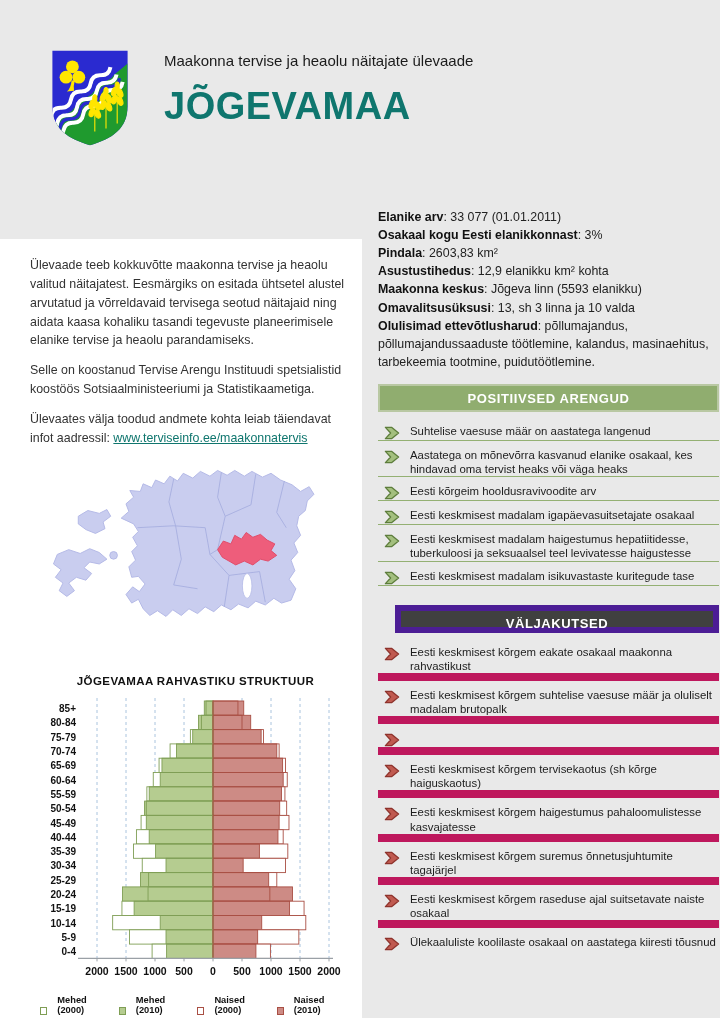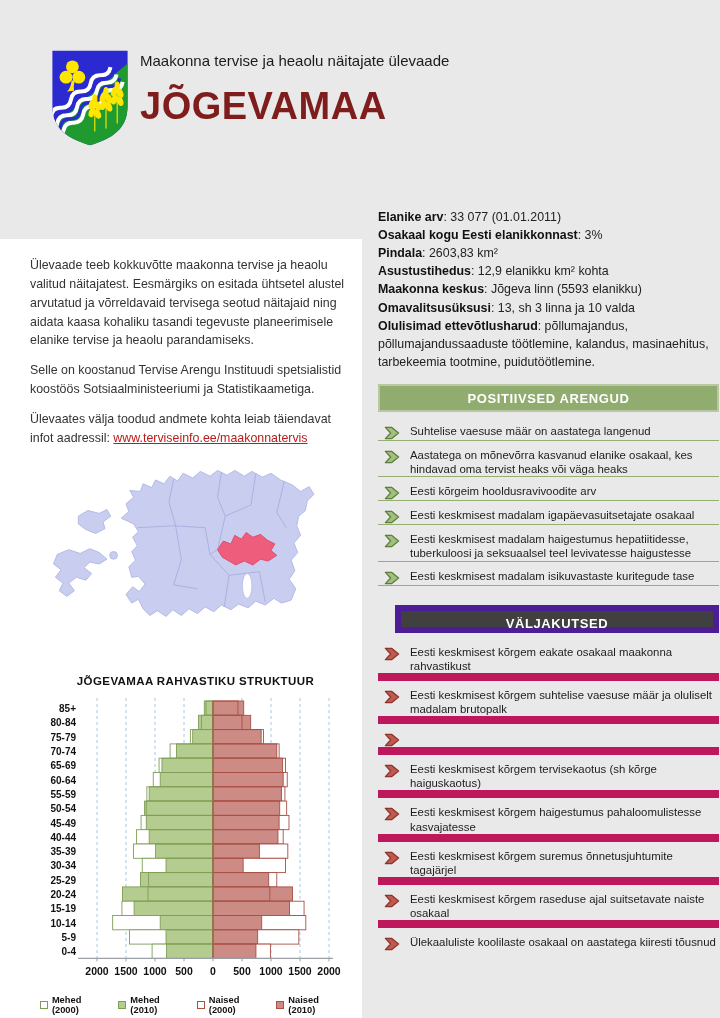--- a/index.html
+++ b/index.html
@@ -3,41 +3,41 @@
 <meta charset="utf-8">
 <style>
   * { margin:0; padding:0; box-sizing:border-box; }
   html,body { background:#bbb; }
   body { font-family:"Liberation Sans", sans-serif; }
   .page { position:relative; width:720px; height:1018px; background:#e9e9e9; overflow:hidden; margin:0 auto; }
 
   
   .header { position:absolute; left:0; top:0; width:720px; height:195px; display:flex; align-items:flex-start; padding:45px 0 0 50px; }
   .coat { width:80px; height:106px; flex:0 0 auto; }
-  .titles { margin-left:10px; padding-top:7px; }
+  .titles { margin-left:34px; padding-top:7px; }
   .subtitle { font-size:15px; color:#1b1b1b; }
-  .title { font-size:38px; font-weight:700; color:#7f1d1d; letter-spacing:0.5px; margin-top:16px; }
+  .title { font-size:38px; font-weight:700; color:#0f766e; letter-spacing:0.5px; margin-top:16px; }
 
   
   .left-col { position:absolute; left:0; top:195px; width:362px; height:823px; background:#ffffff; padding:17px 15px 0 30px;margin-top:44px; }
   .right-col { position:absolute; left:362px; top:195px; width:372px; height:823px; padding:13px 15px 0 16px; display:flex; flex-direction:column; }
 
   
   .intro p { font-size:12.4px; line-height:1.52; color:#333; margin-bottom:11px; }
-  .intro a { color:#b91c1c; text-decoration:underline; cursor:pointer; }
+  .intro a { color:#0f766e; text-decoration:underline; cursor:pointer; }
 
   
   .map { margin-top:10px; }
 
   
   .chart { margin-top:4px; }
   .chart-title { font-size:11.5px; font-weight:700; color:#111; text-align:center; letter-spacing:0.4px; margin-bottom:4px; padding-left:14px; }
   svg text { font-family:"Liberation Sans", sans-serif; }
   .chart-legend { display:flex; justify-content:center; gap:9px; margin-top:4px; padding-left:10px; }
-  .chart-legend .entry { display:flex; align-items:center; gap:4px; font-size:9.3px; font-weight:700; color:#111; }
+  .chart-legend .entry { display:flex; align-items:flex-end; gap:10px; font-size:9.3px; font-weight:700; color:#111; }
   .chart-legend .mark { width:8px; height:8px; display:inline-block; }
 
   
   .facts { font-size:12.4px; line-height:1.46; color:#222; }
   .facts .b { font-weight:700; color:#111; }
 
   
   .banner { height:28px; line-height:25px; text-align:center; color:#fff; font-weight:700; font-size:13px; letter-spacing:0.6px; }
   .banner.green { background:#90ad6f; border:2px solid #b9c8a3; margin-top:13px; }
   .banner.red   { background:#404040; border:6px solid #4c1d95; margin-top:19px;margin-left:17px; }

